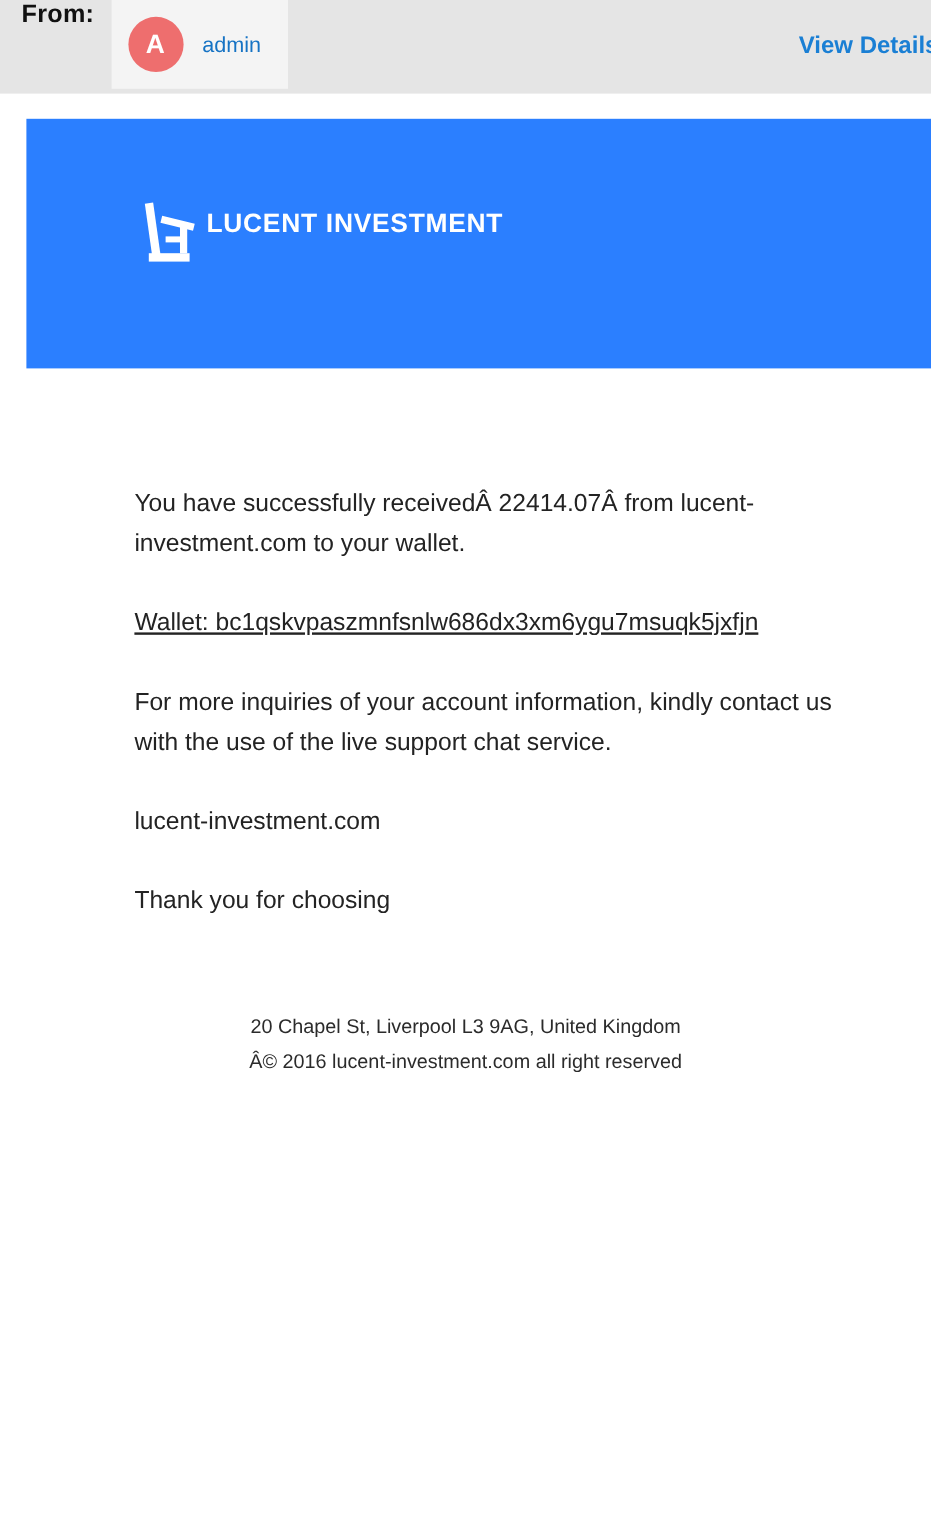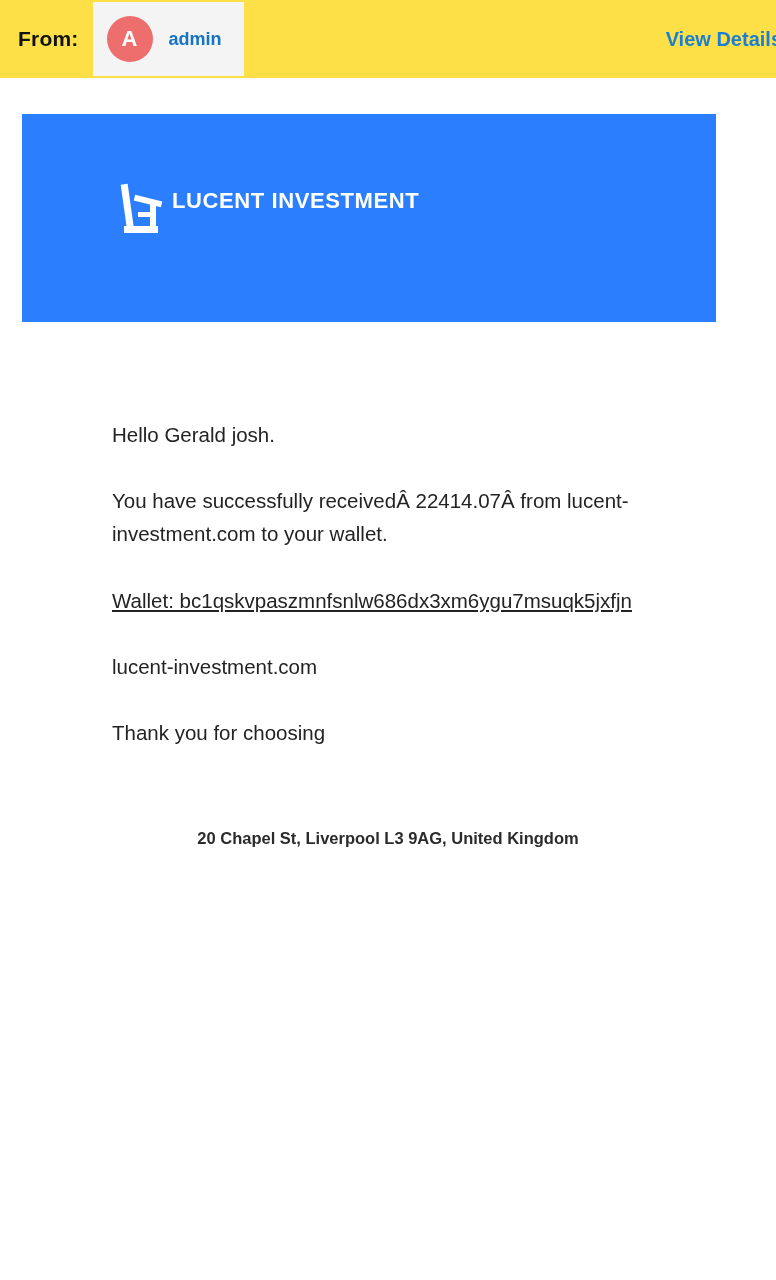--- a/index.html
+++ b/index.html
@@ -14,23 +14,23 @@
     font-family: "Liberation Sans", sans-serif;
     color: #1b1b1b;
     overflow: hidden;
     position: relative;
   }
 
   
   .header {
     height: 78px;
     display: flex;
-    align-items: center;
+    align-items: flex-start;
     padding: 0 0 0 18px;
-    background: #fde047;
+    background: #e5e5e5;
     position: relative;
   }
   .from-label {
     font-size: 21px;
     font-weight: bold;
     color: #111111;
     letter-spacing: 0.2px;
     margin-right: 14px;
   }
   .sender-chip {
@@ -50,40 +50,40 @@
     font-size: 22px;
     font-weight: bold;
     display: flex;
     align-items: center;
     justify-content: center;
     letter-spacing: 0;
   }
   .sender-name {
     color: #1673c4;
     font-size: 18px;
-    font-weight: bold;
+    font-weight: normal;
   }
   .view-details {
     position: absolute;
     right: -6px;
     top: 50%;
     transform: translateY(-50%);
     color: #1a7fd4;
     font-size: 20px;
     font-weight: bold;
     white-space: nowrap;
   }
 
   
   .email {
     background: #ffffff;
   }
   .brand-band {
-    margin: 36px 0 0 22px;
-    width: 694px;
+    margin: 21px 0 0 22px;
+    width: 754px;
     height: 208px;
     background: #2b7fff;
     position: relative;
     overflow: hidden;
   }
   .logo {
     position: absolute;
     left: 98px;
     top: 68px;
     display: flex;
@@ -125,21 +125,21 @@
   }
   .mono-wrap { word-break: break-all; text-decoration: underline; }
 
   .footer {
     text-align: center;
     padding: 42px 60px 0 60px;
     color: #2b2b2b;
     font-size: 16.5px;
     line-height: 1.75;
   }
-  .footer div { white-space: nowrap; font-weight: bold; }
+  .footer div { white-space: nowrap; }
 </style>
 </head>
 <body>
 
 <div class="header">
   <div class="from-label">From:</div>
 
   <div class="sender-chip">
     <div class="avatar">A</div>
     <div class="sender-name">admin</div>
@@ -157,24 +157,25 @@
         <span class="lm2"></span>
         <span class="lm3"></span>
         <span class="lm4"></span>
         <span class="lm5"></span>
       </div>
       <div class="logo-text">LUCENT INVESTMENT</div>
     </div>
   </div>
 
   <div class="body-copy">
-    <p>Hello Gerald josh.</p>
     <p>You have successfully receivedÂ 22414.07Â from lucent-investment.com to your wallet.</p>
     <p class="mono-wrap">Wallet: bc1qskvpaszmnfsnlw686dx3xm6ygu7msuqk5jxfjn</p>
+    <p>For more inquiries of your account information, kindly contact us with the use of the live support chat service.</p>
     <p>lucent-investment.com</p>
     <p>Thank you for choosing</p>
   </div>
 
   <div class="footer">
     <div>20 Chapel St, Liverpool L3 9AG, United Kingdom</div>
+    <div>Â© 2016 lucent-investment.com all right reserved</div>
   </div>
 
 </div>
 
 </body></html>

